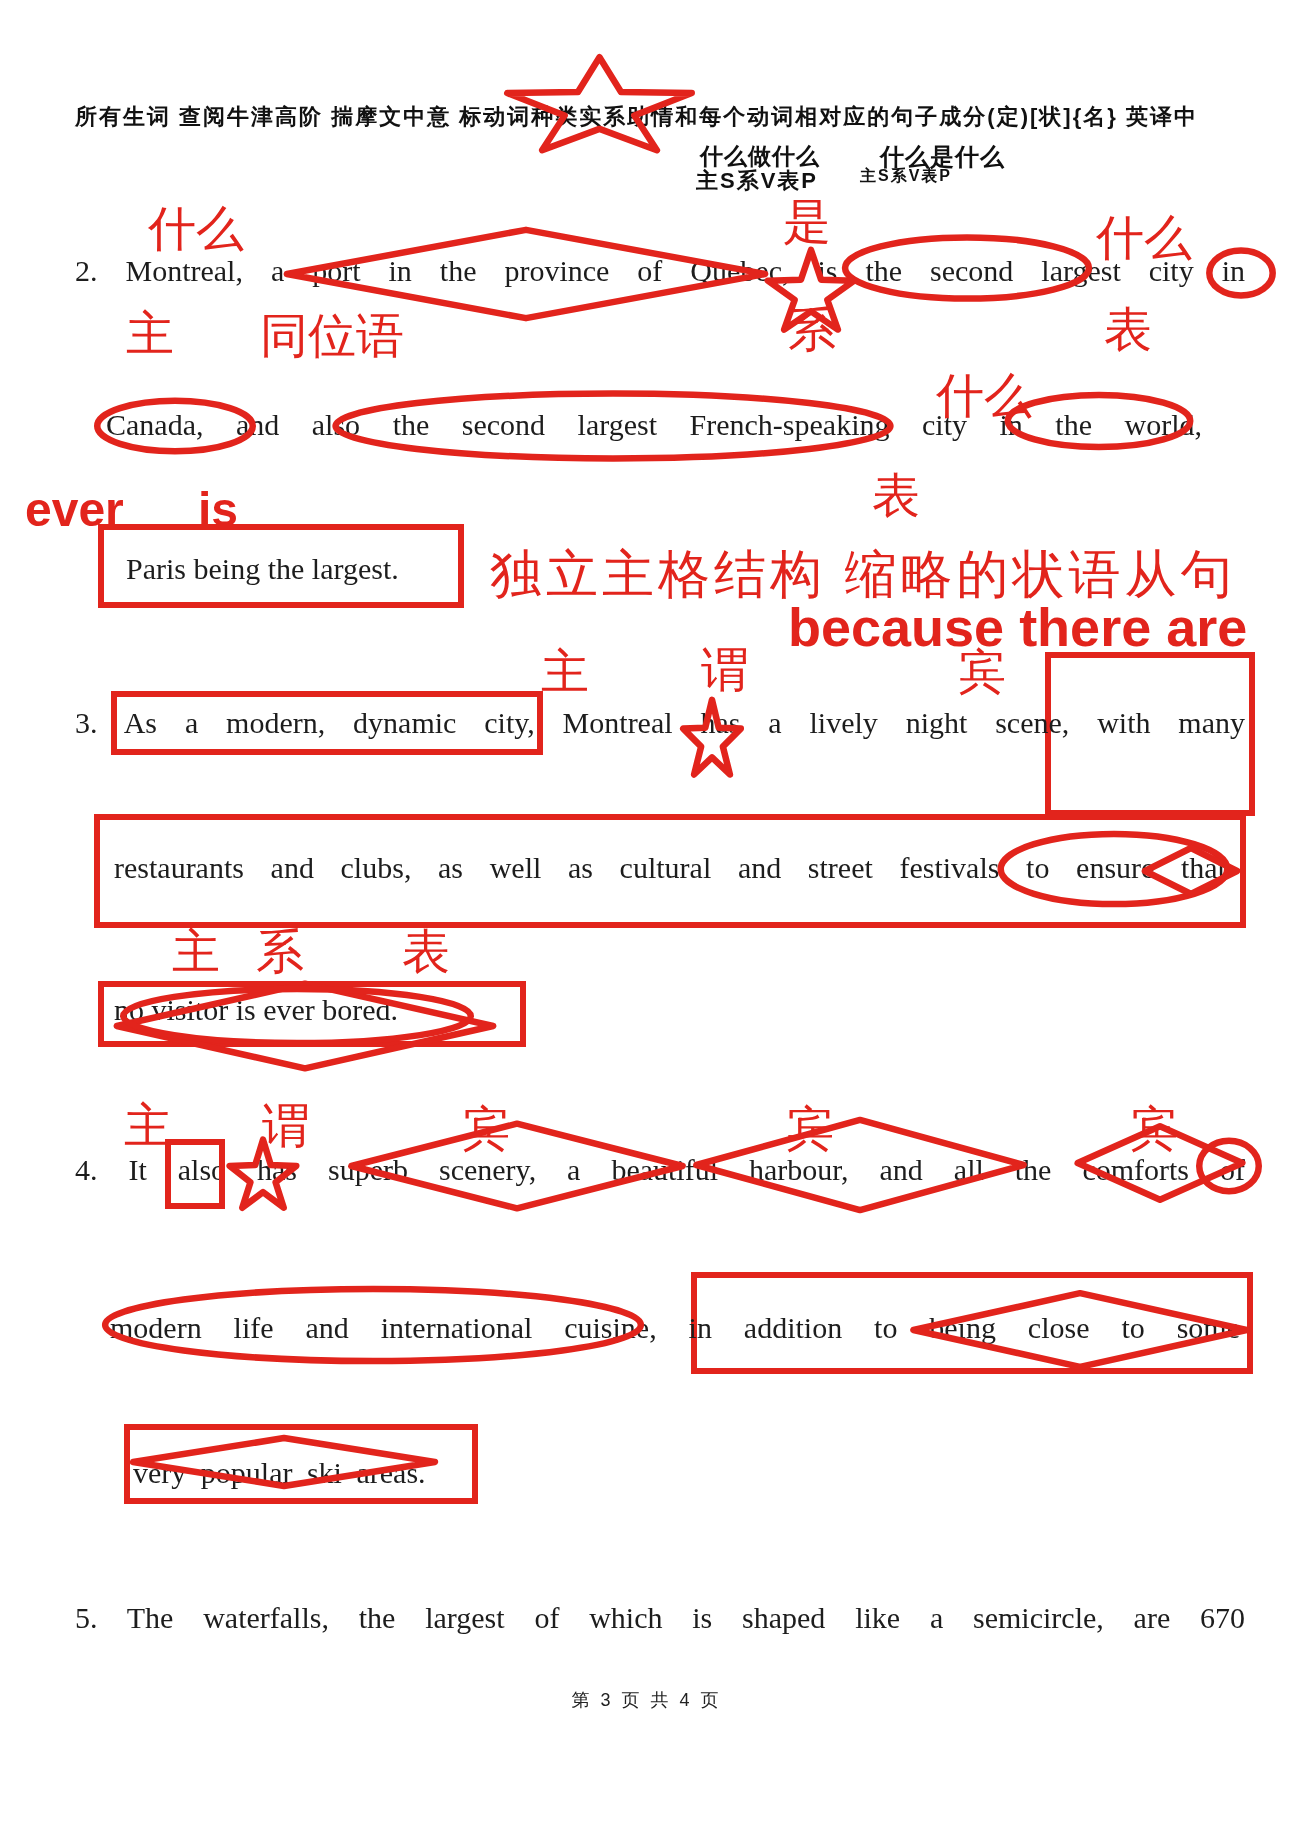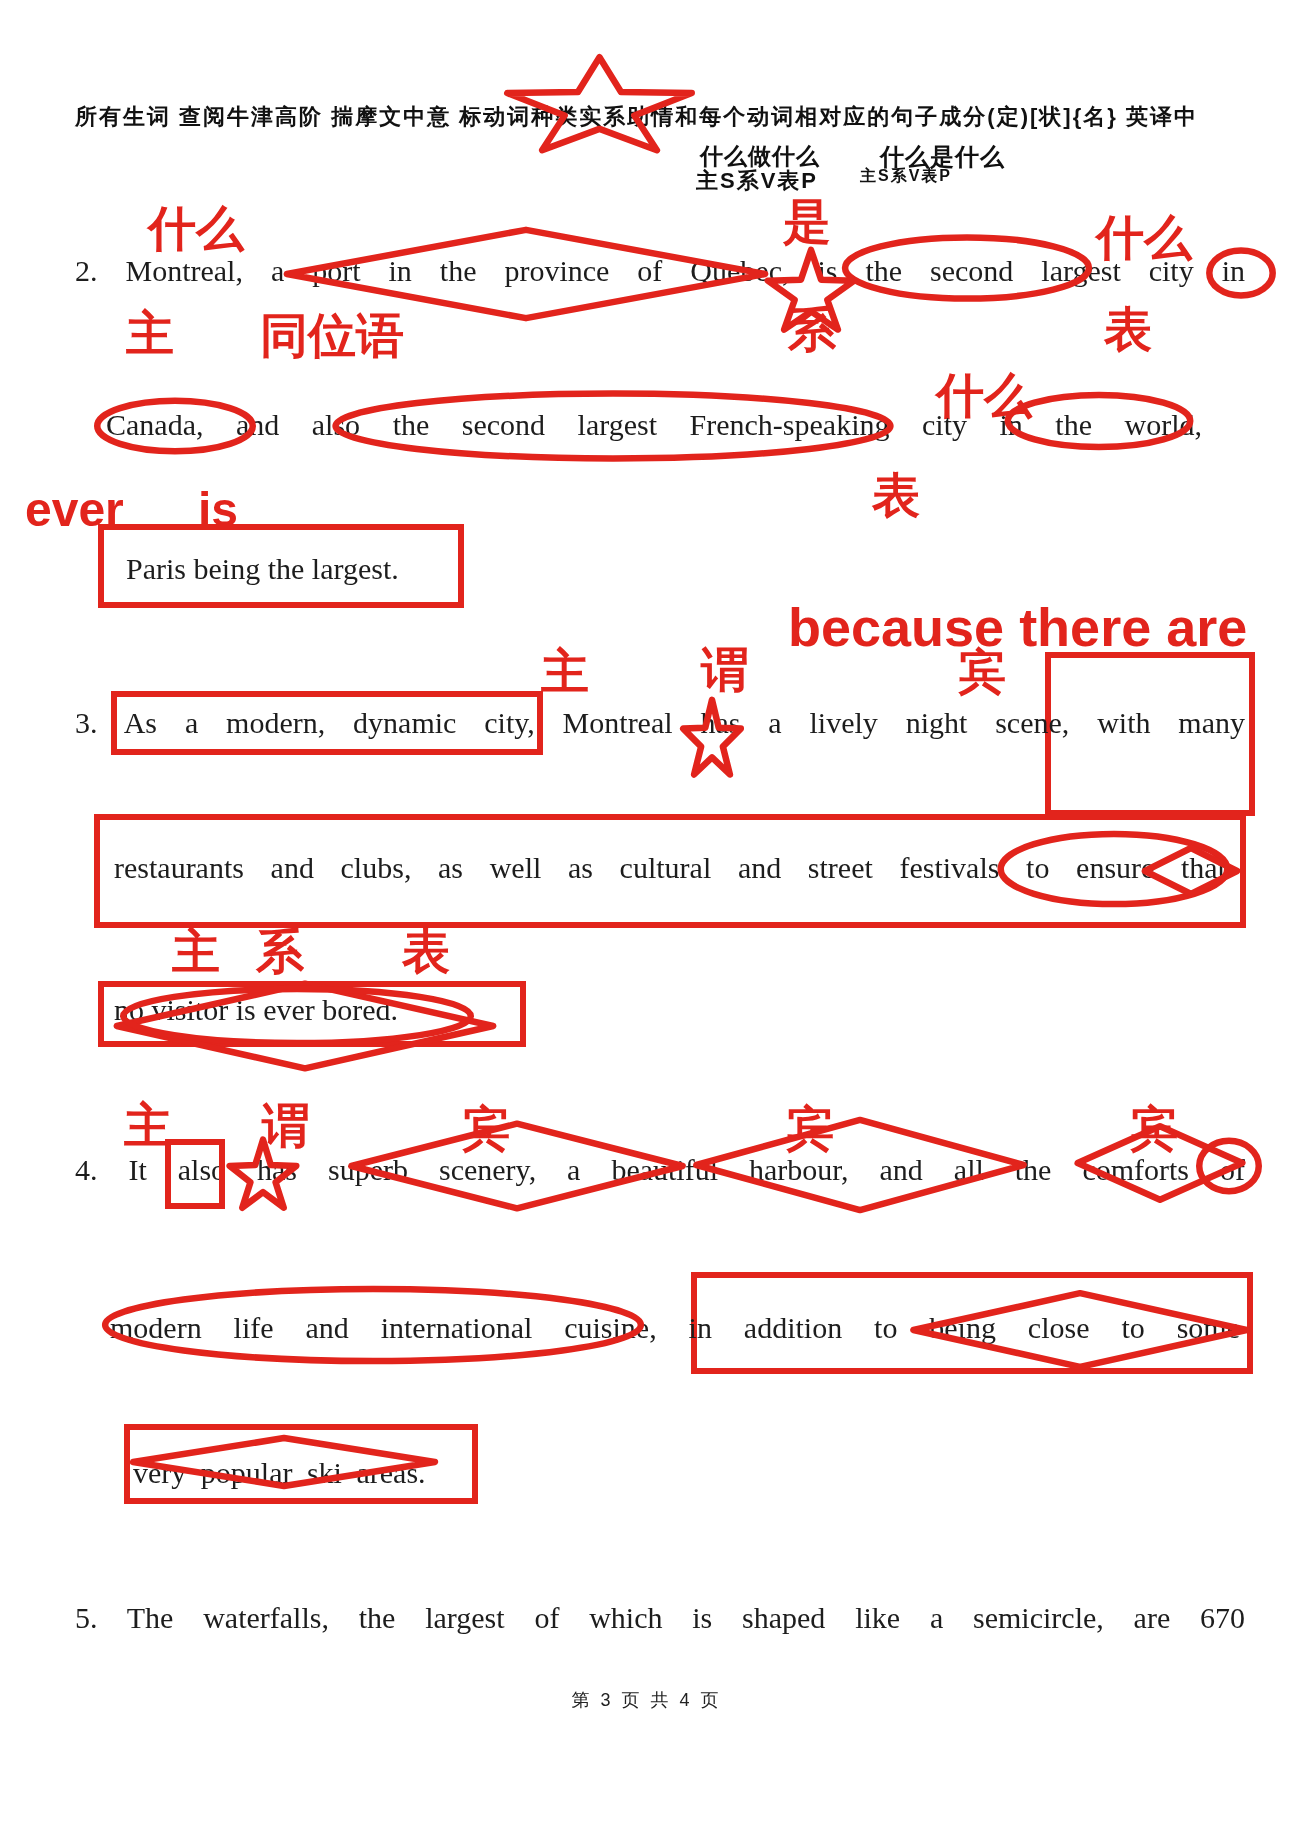--- a/index.html
+++ b/index.html
@@ -15,21 +15,21 @@
   }
   .en.j { white-space:normal; text-align:justify; text-align-last:justify; }
   
   .hdr {
     position:absolute; font-family:"Liberation Sans","DejaVu Sans",sans-serif;
     font-weight:bold; color:#111; white-space:nowrap;
   }
   
   .cn-red {
     position:absolute; font-family:"Liberation Sans","DejaVu Sans",sans-serif;
-    font-weight:bold; color:var(--red); font-size:48px; line-height:1; white-space:nowrap;text-align:center;
+    font-weight:normal; color:var(--red); font-size:48px; line-height:1; white-space:nowrap;text-align:center;
   }
   .red-latin {
     position:absolute; font-family:"Liberation Sans","DejaVu Sans",sans-serif;
     font-weight:bold; color:var(--red); font-size:48px; line-height:1; white-space:nowrap;
   }
   
   .shape { position:absolute; pointer-events:none; }
   .shape svg { display:block; width:100%; height:100%; overflow:visible; }
   .shape polygon, .shape ellipse {
     fill:none; stroke:var(--red); stroke-width:6.5;
@@ -112,20 +112,21 @@
   </div>
 
   <div class="cn-red" style="left:872px; top:472px;">表</div>
 
   <div class="red-latin" style="left:25px; top:486px;">ever</div>
   <div class="red-latin" style="left:198px; top:486px;">is</div>
 
   <div class="rbox" style="left:98px; top:524px; width:366px; height:84px;"></div>
   <div class="en" style="left:126px; top:552px;">Paris being the largest.</div>
 
+  <div class="cn-red" style="left:490px; top:548px; font-size:52px; letter-spacing:4px;">独立主格结构 缩略的状语从句</div>
   <div class="red-latin" style="left:788px; top:600px; font-size:54px;">because there are</div>
 
   <div class="cn-red" style="left:541px; top:648px;">主</div>
   <div class="cn-red" style="left:701px; top:646px;">谓</div>
   <div class="cn-red" style="left:958px; top:648px;">宾</div>
 
   <div class="rbox" style="left:1045px; top:652px; width:210px; height:164px;"></div>
 
   <div class="en j" style="left:75px; top:706px; width:1170px;">3. As a modern, dynamic city, Montreal has a lively night scene, with many</div>
 

